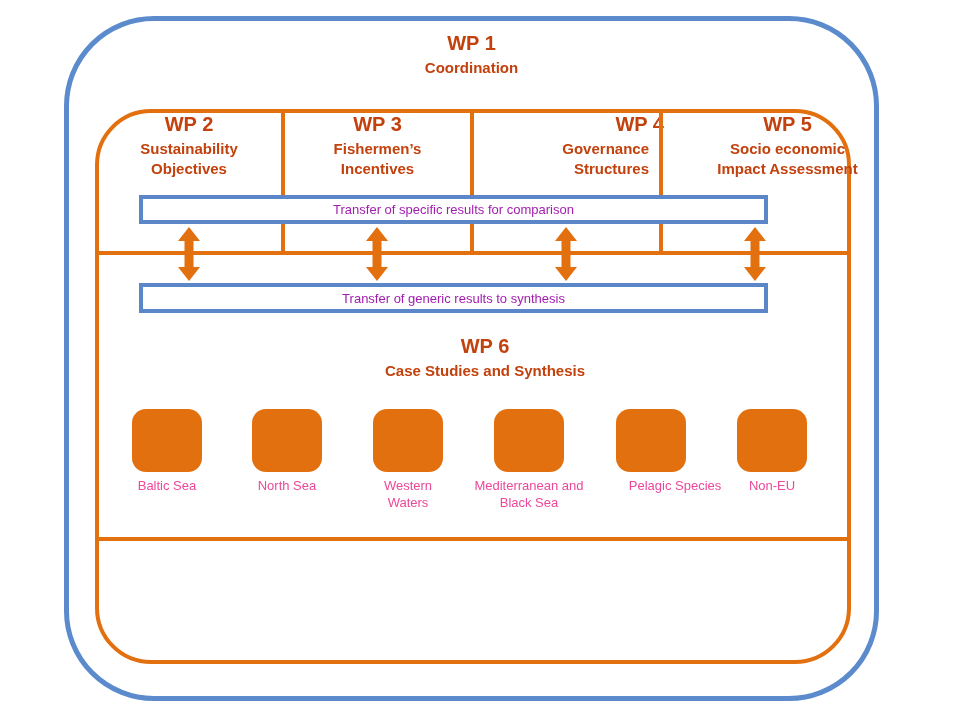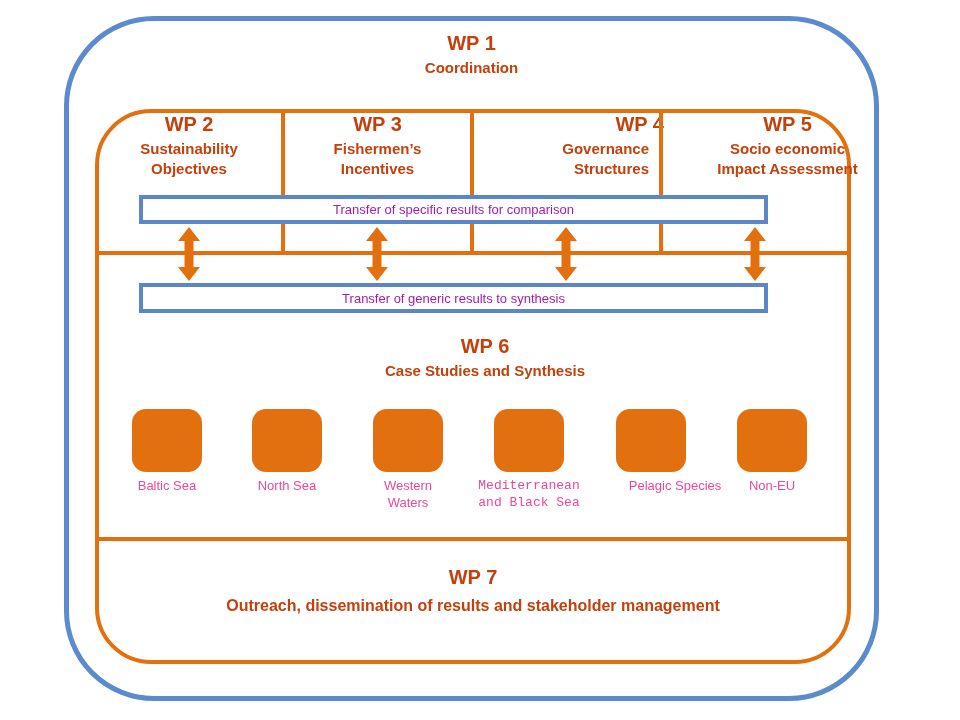--- a/index.html
+++ b/index.html
@@ -53,21 +53,21 @@
   }
   #sq-1{left:132px;} #sq-2{left:252px;} #sq-3{left:373px;}
   #sq-4{left:494px;} #sq-5{left:616px;} #sq-6{left:737px;}
   .case-label{
     position:absolute;top:477px;text-align:center;color:#ec4899;
     font-size:13px;line-height:17px;
   }
   #lbl-1{left:97px;width:140px;}
   #lbl-2{left:217px;width:140px;}
   #lbl-3{left:368px;width:80px;}
-  #lbl-4{left:467px;width:124px;font-family:Liberation Mono, monospace;}
+  #lbl-4{left:467px;width:124px;}
   #lbl-5{left:581px;width:140px;padding-left:24px;}
   #lbl-6{left:702px;width:140px;}
 </style>
 </head>
 <body>
 
 <div class="stage">
 
   <div class="outer-frame"></div>
   <div class="wp-head" id="wp1-head">
@@ -139,18 +139,14 @@
   <div class="case-square" id="sq-5"></div>
   <div class="case-square" id="sq-6"></div>
 
   <div class="case-label" id="lbl-1">Baltic Sea</div>
   <div class="case-label" id="lbl-2">North Sea</div>
   <div class="case-label" id="lbl-3">Western Waters</div>
   <div class="case-label" id="lbl-4">Mediterranean and Black Sea</div>
   <div class="case-label" id="lbl-5">Pelagic Species</div>
   <div class="case-label" id="lbl-6">Non-EU</div>
 
-  <div class="wp-head" id="wp7-head">
-    <div class="wp-title">WP 7</div>
-    <div class="wp-sub">Outreach, dissemination of results and stakeholder management</div>
-  </div>
 
 </div>
 
 </body></html>

